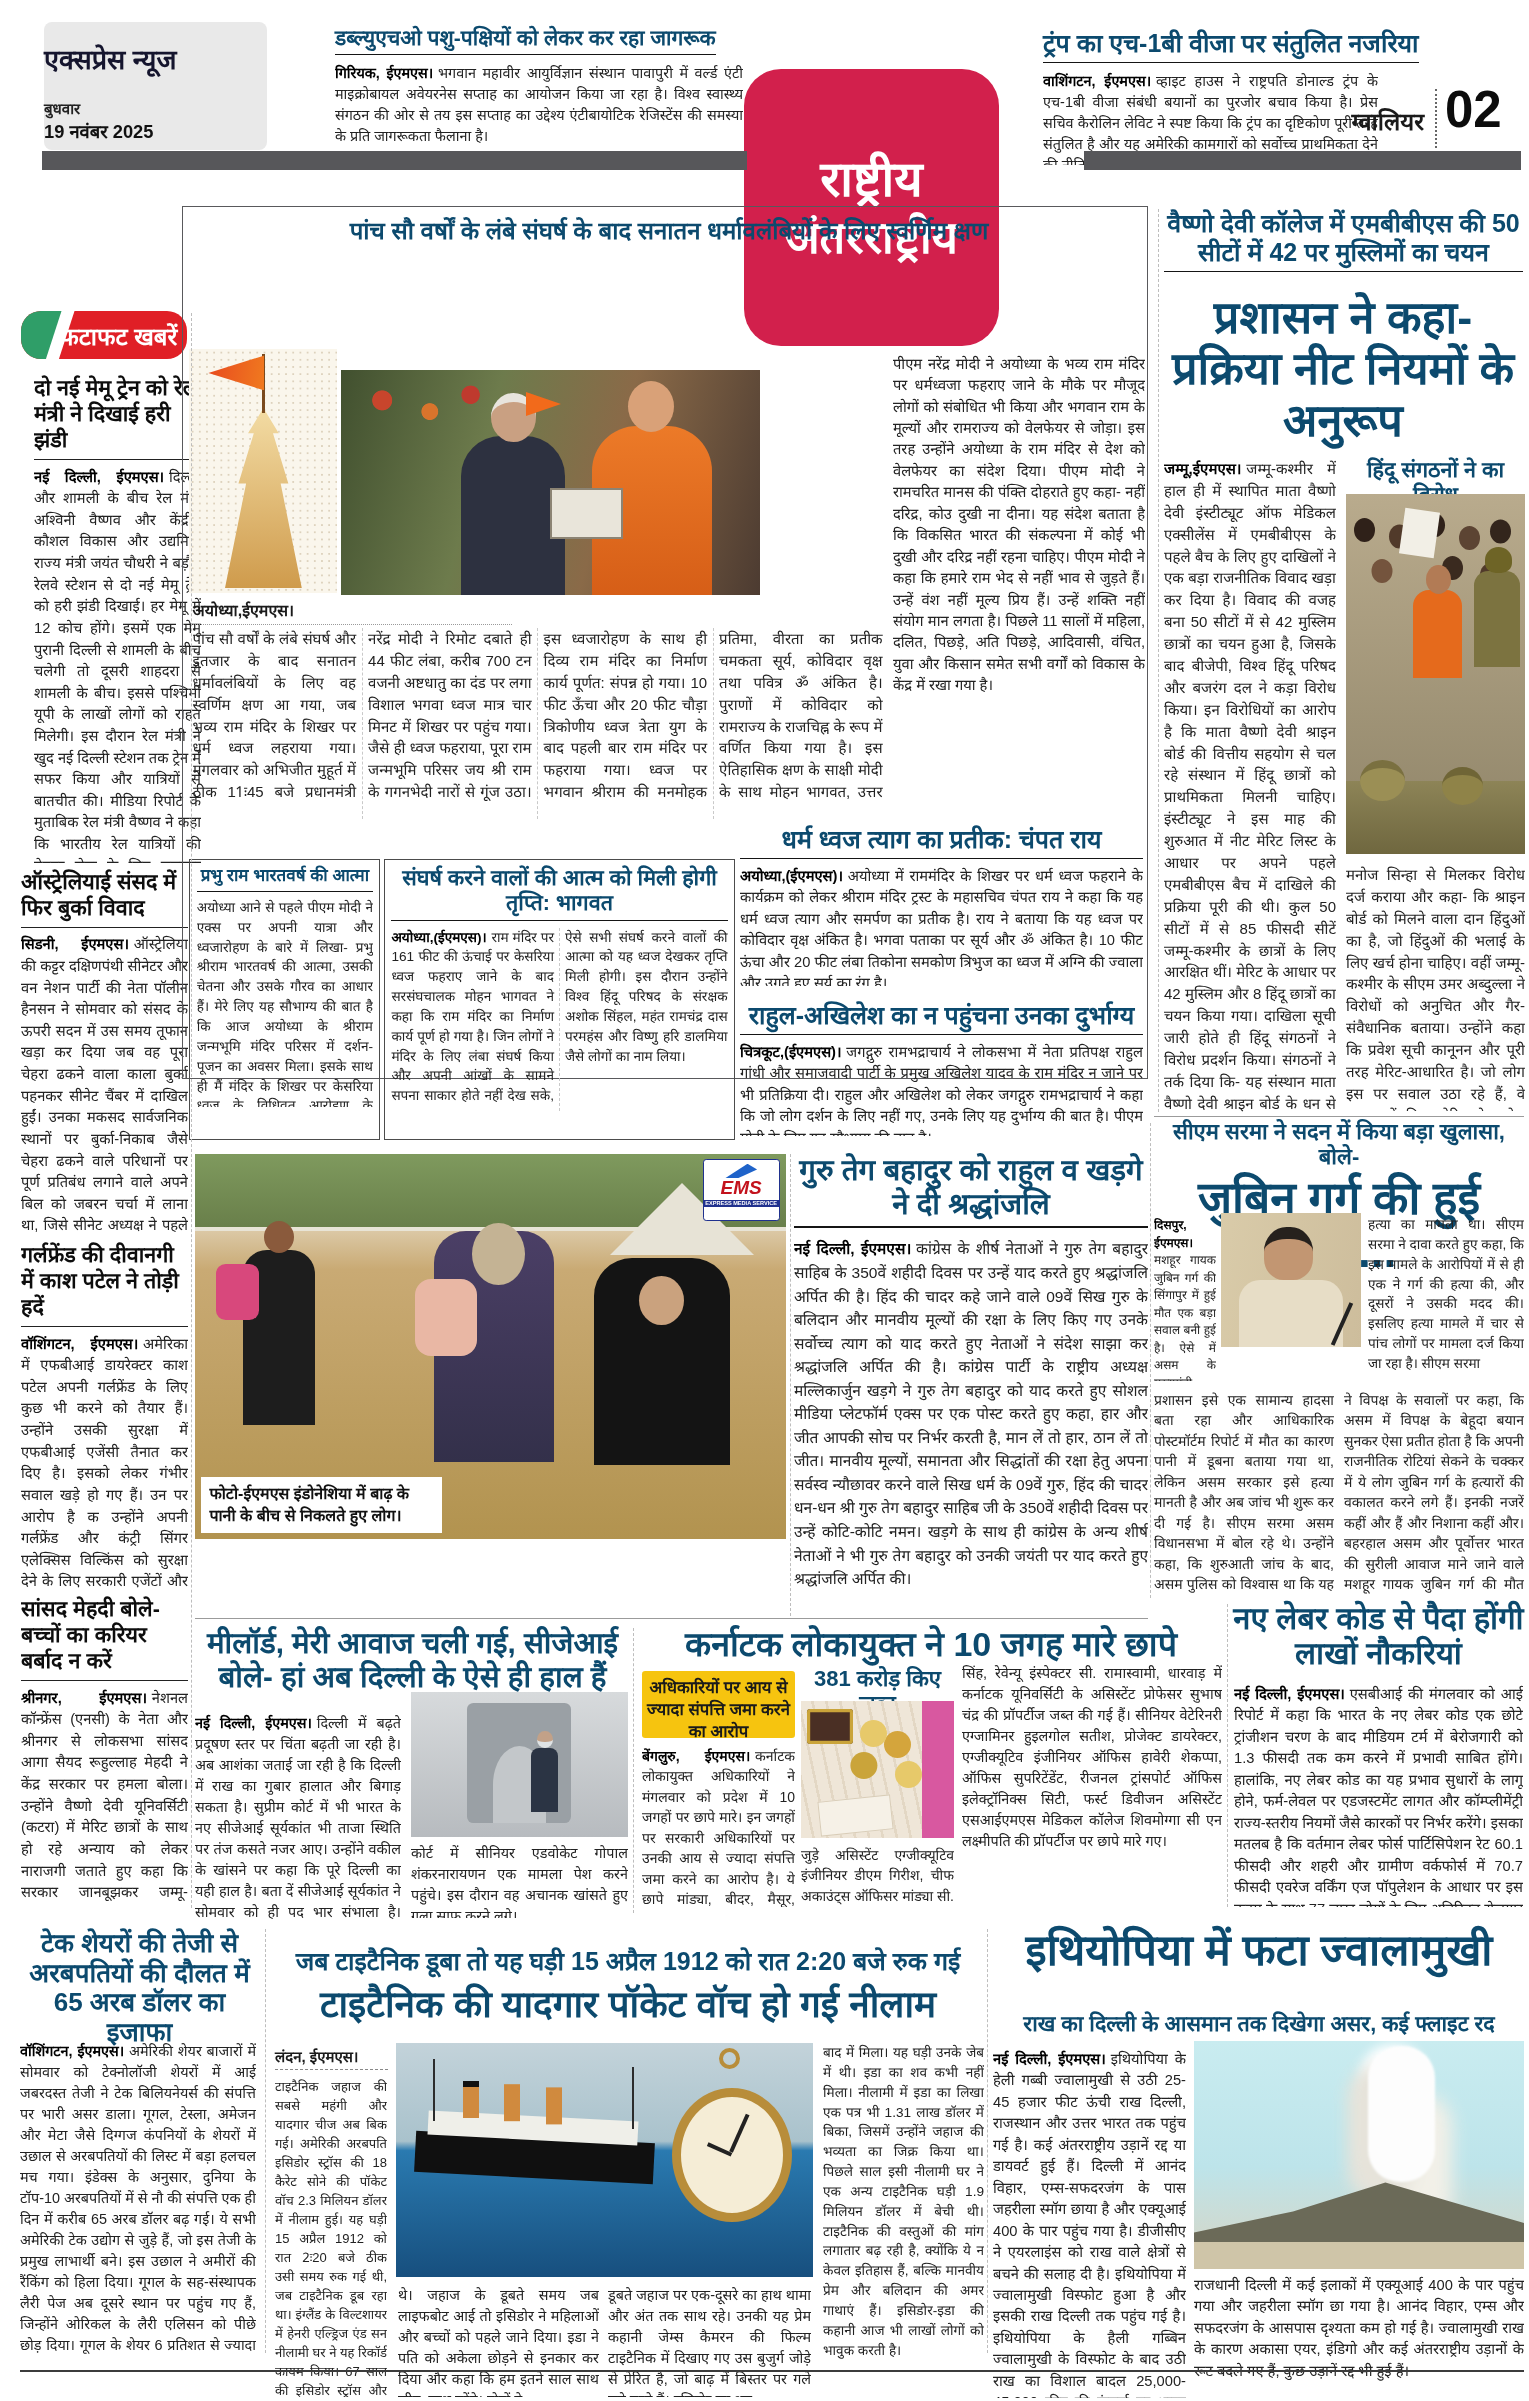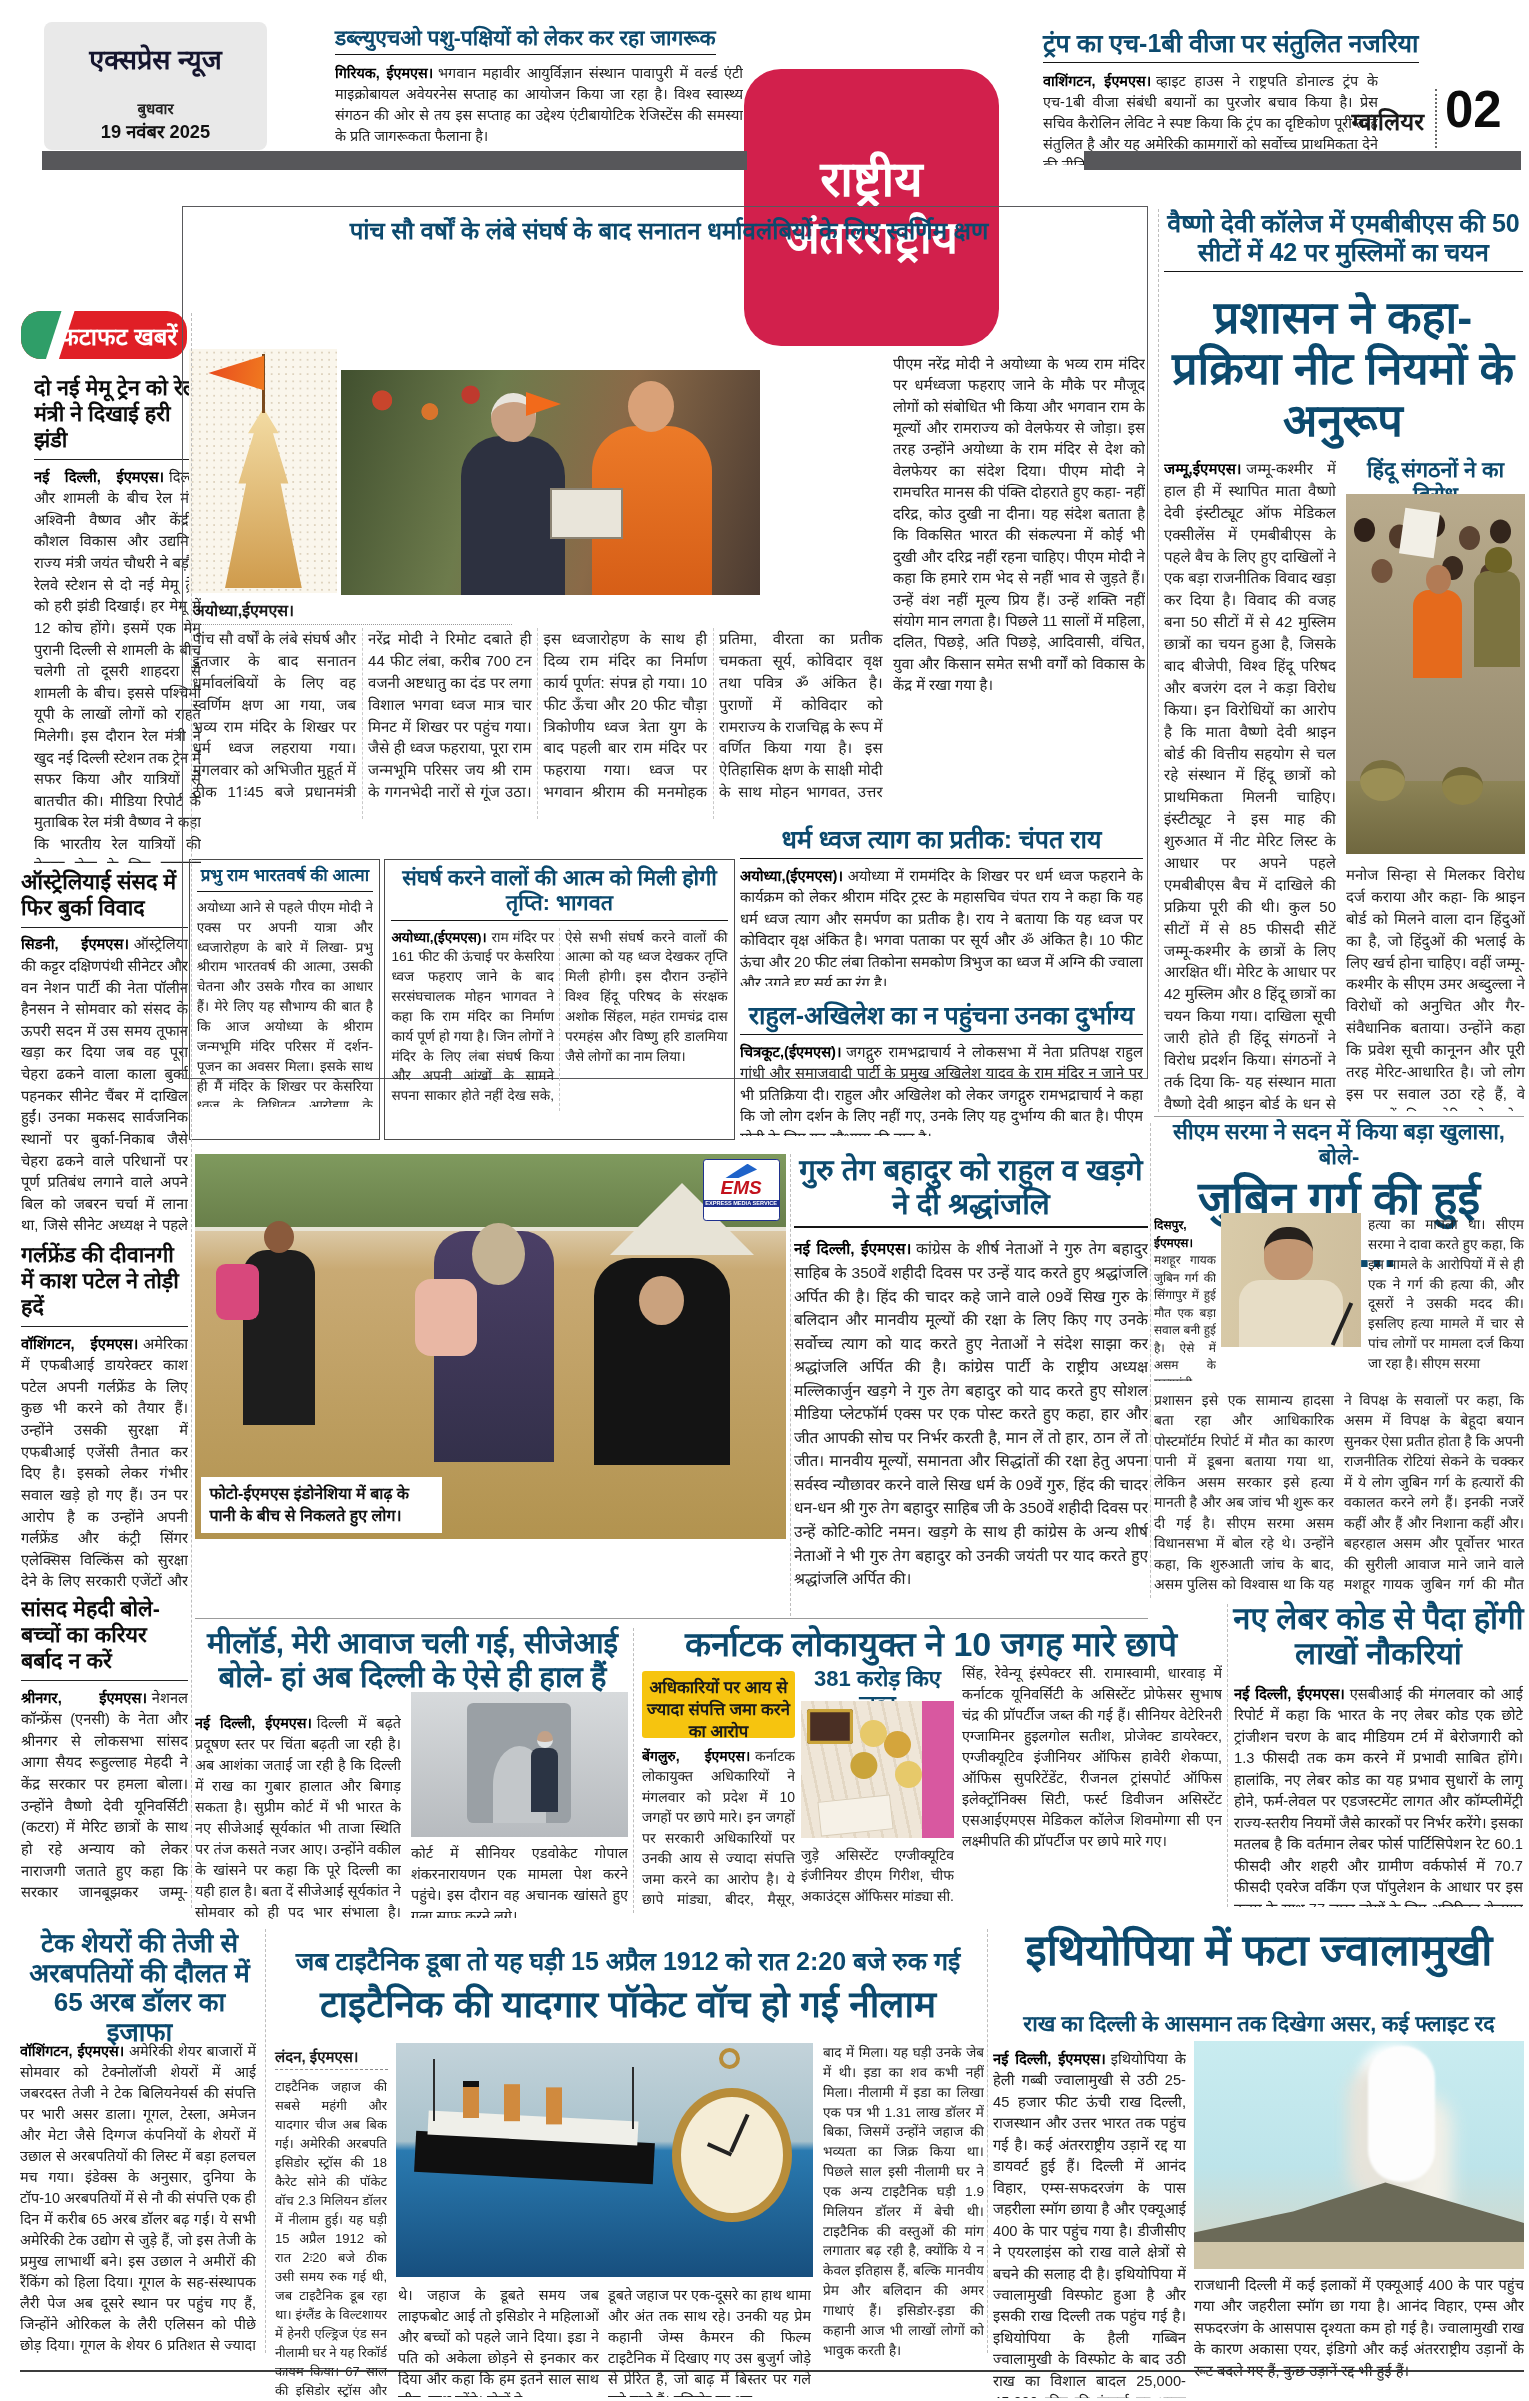--- a/index.html
+++ b/index.html
@@ -14,21 +14,21 @@
   .dl{font-weight:800;color:#000;margin-right:4.8px}
   .ul{border-bottom:2.4px solid #151515;padding-bottom:5.6px}
   .ul2{border-bottom:1.6px solid #151515;padding-bottom:4.8px}
   .vdash{border-left:1.6px dashed #bdbdbd}
   .hline{background:#9b9b9b;height:0.8px}
   .photo{overflow:hidden;background:#cfcfcf}
   .cols2{column-count:2;column-gap:11px;column-rule:0.8px dashed #c9c9c9;column-fill:auto}
   .cols4{column-count:4;column-gap:12px;column-rule:0.8px dashed #c9c9c9;column-fill:auto}
   .box{border:1.6px solid #4c4c4c}
   
-  .masthead{background:#e9e9e9;border-radius:8px;display:flex;flex-direction:column;align-items:center}
+  .masthead{background:#e9e9e9;border-radius:8px;display:flex;flex-direction:column;}
   .badge{background:#d2204c;border-radius:37px;color:#fff;display:flex;flex-direction:column;justify-content:center;align-items:center}
   .gbar{background:#57575a}
   
   .qbanner{background:#e01f26;border-radius:20px;position:relative;overflow:hidden;display:flex;align-items:center;justify-content:flex-end}
   .qgreen{position:absolute;left:0;top:0;width:46px;height:100%;background:#2f9e68;clip-path:polygon(0 0,100% 0,55% 100%,0 100%)}
   .qwhite{position:absolute;left:32px;top:-4.8px;width:12.8px;height:130%;background:#fff;transform:skewX(-18deg)}
   .qn-h{font-size:21.5px;font-weight:900;line-height:1.22;color:#0d0d0d;border-bottom:1.6px solid #222;padding-bottom:5.6px;margin-bottom:6.4px}
   .qn-b{font-size:14.7px;line-height:1.47}
   .fig{position:absolute}
 </style>

